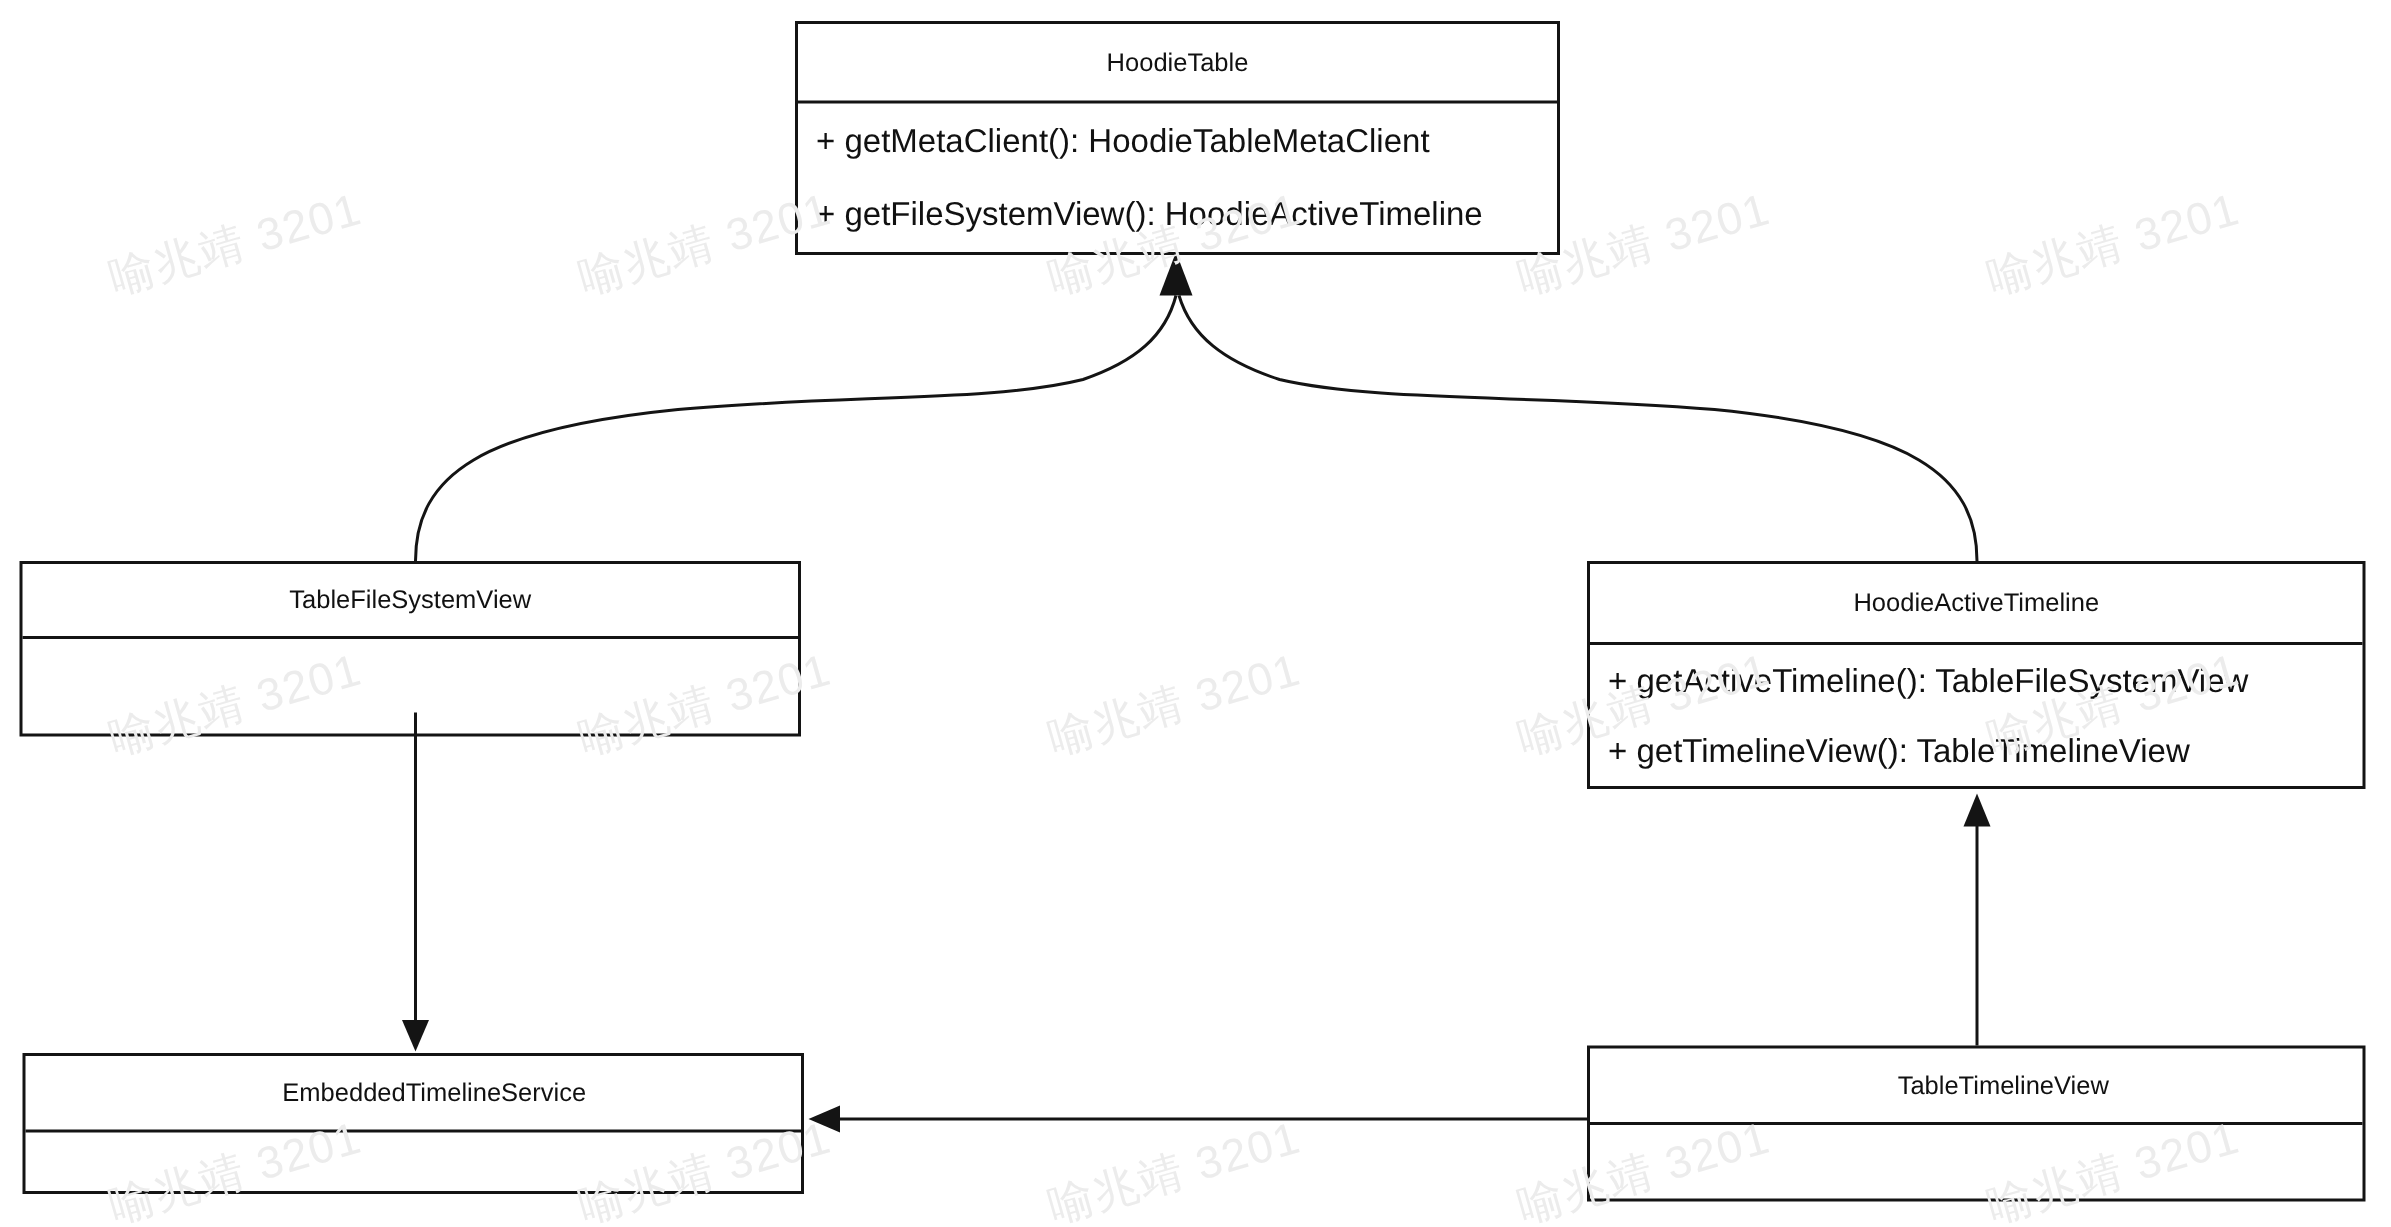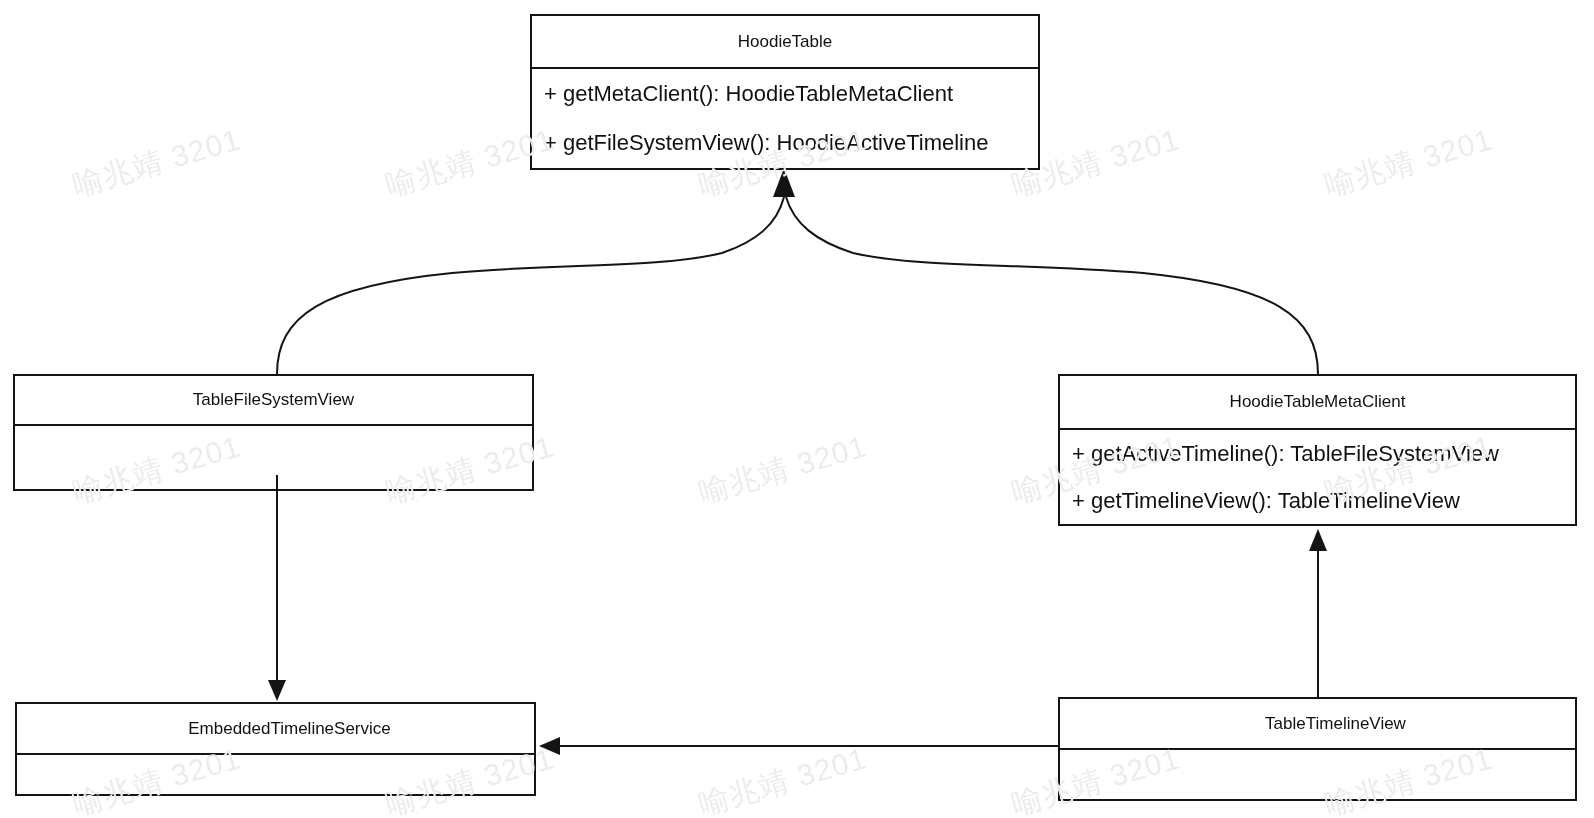--- a/index.html
+++ b/index.html
@@ -86,21 +86,21 @@
       <div class="uml-method">+ getFileSystemView(): HoodieActiveTimeline</div>
     </div>
   </div>
 
   <div class="uml-class" style="left:13px; top:374px; width:521px; height:117px; --title-h:50px;">
     <div class="uml-title" style="height:50px;">TableFileSystemView</div>
     <div class="uml-empty"></div>
   </div>
 
   <div class="uml-class" style="left:1058px; top:374px; width:519px; height:152px; --title-h:54px;">
-    <div class="uml-title" style="height:54px;">HoodieTableMetaClient</div>
+    <div class="uml-title" style="height:54px;">HoodieActiveTimeline</div>
     <div class="uml-methods">
       <div class="uml-method">+ getActiveTimeline(): TableFileSystemView</div>
       <div class="uml-method">+ getTimelineView(): TableTimelineView</div>
     </div>
   </div>
 
   <div class="uml-class" style="left:15px; top:702px; width:521px; height:94px; --title-h:51px;">
     <div class="uml-title" style="height:51px;padding-left:28px;">EmbeddedTimelineService</div>
     <div class="uml-empty"></div>
   </div>

